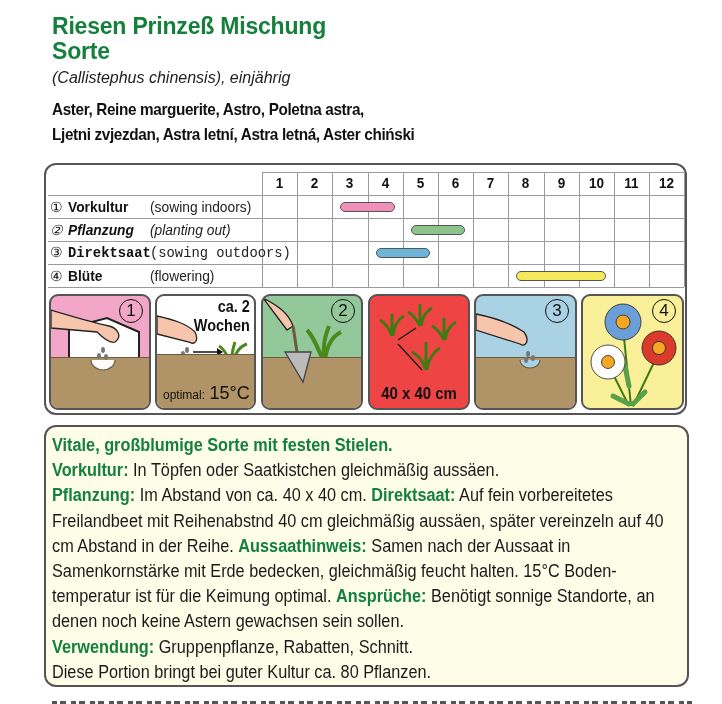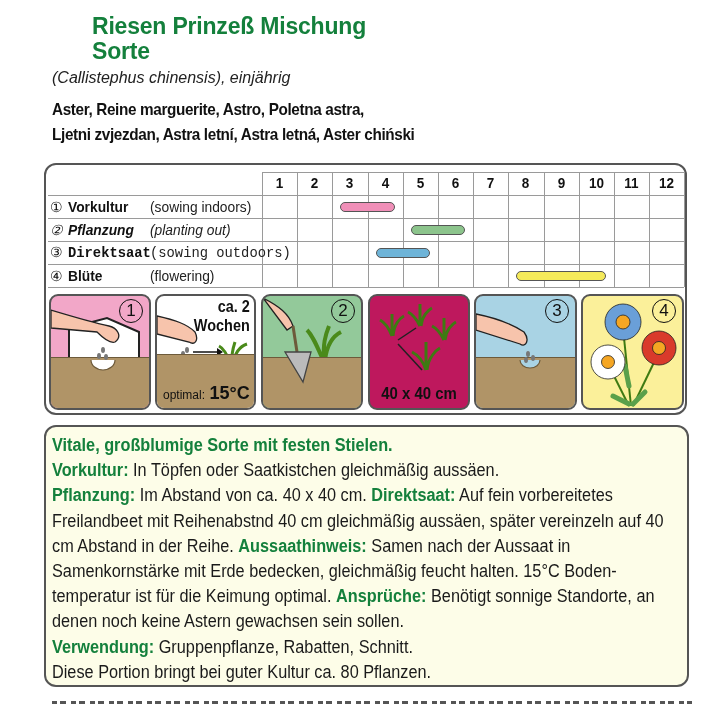--- a/index.html
+++ b/index.html
@@ -1,19 +1,19 @@
 <!DOCTYPE html>
 <html><head>
 <meta charset="utf-8">
 <style>
   html, body { margin:0; padding:0; }
   body { width:722px; height:704px; background:#ffffff; position:relative; overflow:hidden;
          font-family:"Liberation Sans", sans-serif; color:#111; }
   .abs { position:absolute; }
-  .title { left:52px; top:14px; font-size:23px; font-weight:bold; color:#14803c; line-height:24px; letter-spacing:-0.2px;margin-left:40px; }
+  .title { left:52px; top:14px; font-size:23px; font-weight:bold; color:#14803c; line-height:24px; letter-spacing:-0.2px; }
   .subtitle { left:52px; top:66px; font-size:16px; font-style:italic; color:#222; line-height:24px; }
   .common { left:52px; font-size:17px; font-weight:bold; color:#111; line-height:22px; letter-spacing:-0.4px; transform:scaleX(0.9); transform-origin:left; }
   .frame { left:44px; top:163px; width:643px; height:252px; border:2px solid #555; border-radius:12px; box-sizing:border-box; background:#fff; }
   .grid { position:absolute; left:0; top:0; }
   .grid .hline { position:absolute; height:1px; background:#9a9a9a; }
   .grid .vline { position:absolute; width:1px; background:#9a9a9a; }
   .month { position:absolute; width:35px; text-align:center; font-weight:bold; font-size:15px; top:174px; line-height:18px; transform:scaleX(0.9); }
   .rowlabel { position:absolute; left:50px; font-size:15px; line-height:20px; white-space:nowrap; }
   .rowlabel .num { display:inline-block; width:18px; font-size:14px; }
   .rowlabel .de { font-weight:bold; display:inline-block; width:82px; transform:scaleX(0.92); transform-origin:left; }
@@ -106,38 +106,38 @@
       <polygon points="60,52 66,56 60,60" fill="#111"></polygon>
     <path d="M74,68 C70,58 66,52 62,50 M76,68 C78,56 84,50 90,48 M75,68 C74,58 76,52 78,46" stroke="#4a8a1a" stroke-width="3" fill="none"></path>
   </svg>
   <div class="soil" style="height:47%"></div>
   <div class="abs" style="right:4px;top:1px;font-weight:bold;font-size:17px;line-height:19px;text-align:right;transform:scaleX(0.85);transform-origin:right">
     <div>ca. 2</div>
       <div>Wochen</div>
   </div>
   <div class="abs" style="left:6px;bottom:4px;white-space:nowrap">
     <span style="font-size:12px">optimal:</span>
-    <span style="font-size:18px;font-weight:bold">15°C</span>
+    <span style="font-size:18px;font-weight:normal">15°C</span>
   </div>
 </div>
 
 <div class="panel" style="left:261px;width:102px;background:#93c99a">
   <svg width="102" height="116" style="position:absolute;left:0;top:0">
     <path d="M0,2 C16,10 26,18 30,30 L24,34 Z" fill="#f7c4ac" stroke="#222" stroke-width="1.3"></path>
     <path d="M60,64 C54,50 50,40 44,34 M62,64 C64,48 70,40 78,36 M61,64 C60,48 62,40 66,30" stroke="#4a8a1a" stroke-width="4" fill="none"></path>
   </svg>
   <div class="soil"></div>
   <svg width="102" height="116" style="position:absolute;left:0;top:0">
     <line x1="30" y1="30" x2="34" y2="56" stroke="#6d5a3a" stroke-width="3"></line>
     <path d="M22,56 L48,56 L40,86 Z" fill="#bbb" stroke="#444" stroke-width="1.3"></path>
   </svg>
   <div class="circnum">2</div>
 </div>
 
-<div class="panel" style="left:368px;width:102px;background:#be185d">
+<div class="panel" style="left:368px;width:102px;background:#ef4444">
   <svg width="102" height="116" style="position:absolute;left:0;top:0">
     <g stroke="#3e7a12" stroke-width="3" fill="none">
       <path d="M22,40 C18,30 14,26 10,24 M23,40 C24,28 30,22 34,20 M22,40 C22,30 22,24 22,18"></path>
       <path d="M50,30 C46,22 42,18 38,16 M51,30 C52,20 58,14 62,12 M50,30 C50,20 50,14 50,8"></path>
       <path d="M74,44 C70,36 66,32 62,30 M75,44 C76,34 82,28 86,26 M74,44 C74,34 74,28 74,22"></path>
       <path d="M56,74 C52,62 46,58 42,56 M57,74 C58,62 66,54 70,52 M56,74 C56,62 56,54 56,46"></path>
     </g>
     <line x1="28" y1="44" x2="46" y2="32" stroke="#222" stroke-width="1.5"></line>
     <line x1="28" y1="48" x2="52" y2="74" stroke="#222" stroke-width="1.5"></line>
   </svg>

